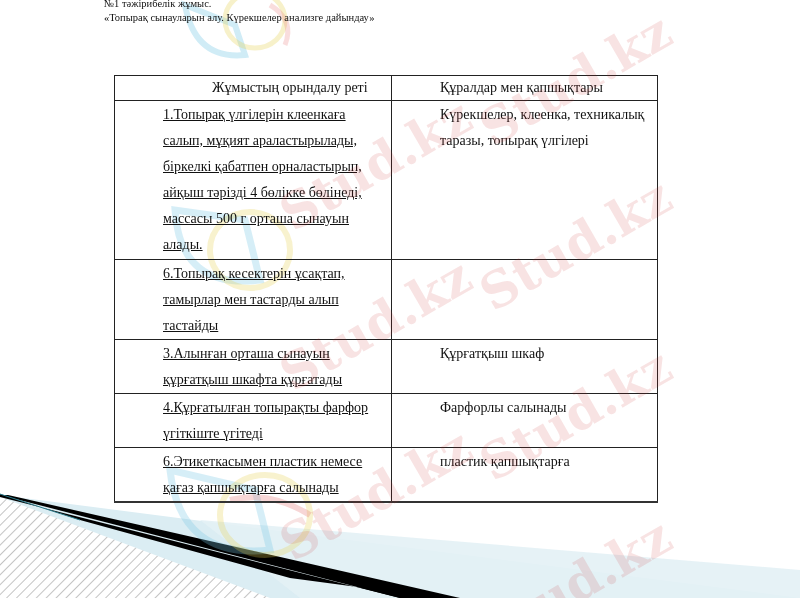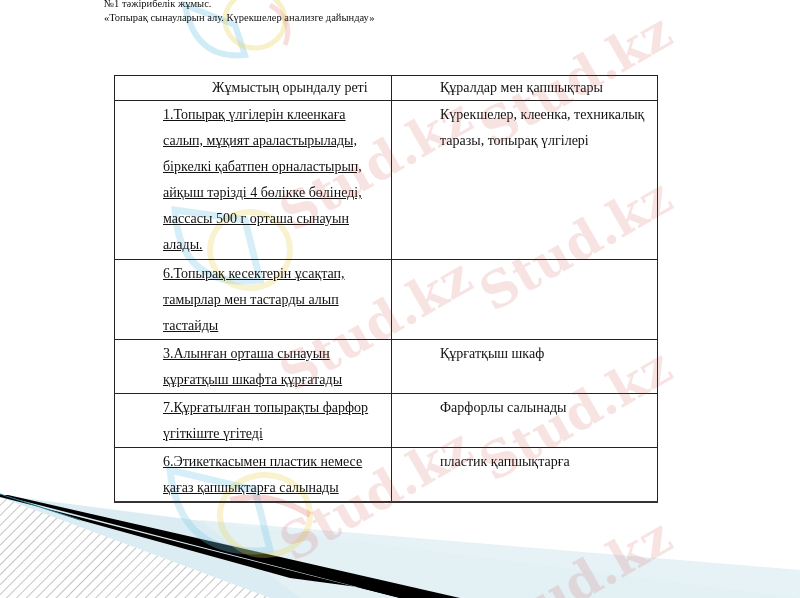--- a/index.html
+++ b/index.html
@@ -107,21 +107,21 @@
     </tr>
     <tr class="r2">
       <td class="left">6.Топырақ кесектерін ұсақтап, тамырлар мен тастарды алып тастайды</td>
       <td class="right"></td>
     </tr>
     <tr class="r3">
       <td class="left">3.Алынған орташа сынауын құрғатқыш шкафта құрғатады</td>
       <td class="right">Құрғатқыш шкаф</td>
     </tr>
     <tr class="r4">
-      <td class="left">7.Құрғатылған топырақты фарфор үгіткіште үгітеді</td>
+      <td class="left">4.Құрғатылған топырақты фарфор үгіткіште үгітеді</td>
       <td class="right">Фарфорлы салынады</td>
     </tr>
     <tr class="r6">
       <td class="left">6.Этикеткасымен пластик немесе қағаз қапшықтарға салынады</td>
       <td class="right">пластик қапшықтарға</td>
     </tr>
   </tbody>
 </table>
 
 <div class="wm" style="left:470px;top:50px;">Stud.kz</div>

